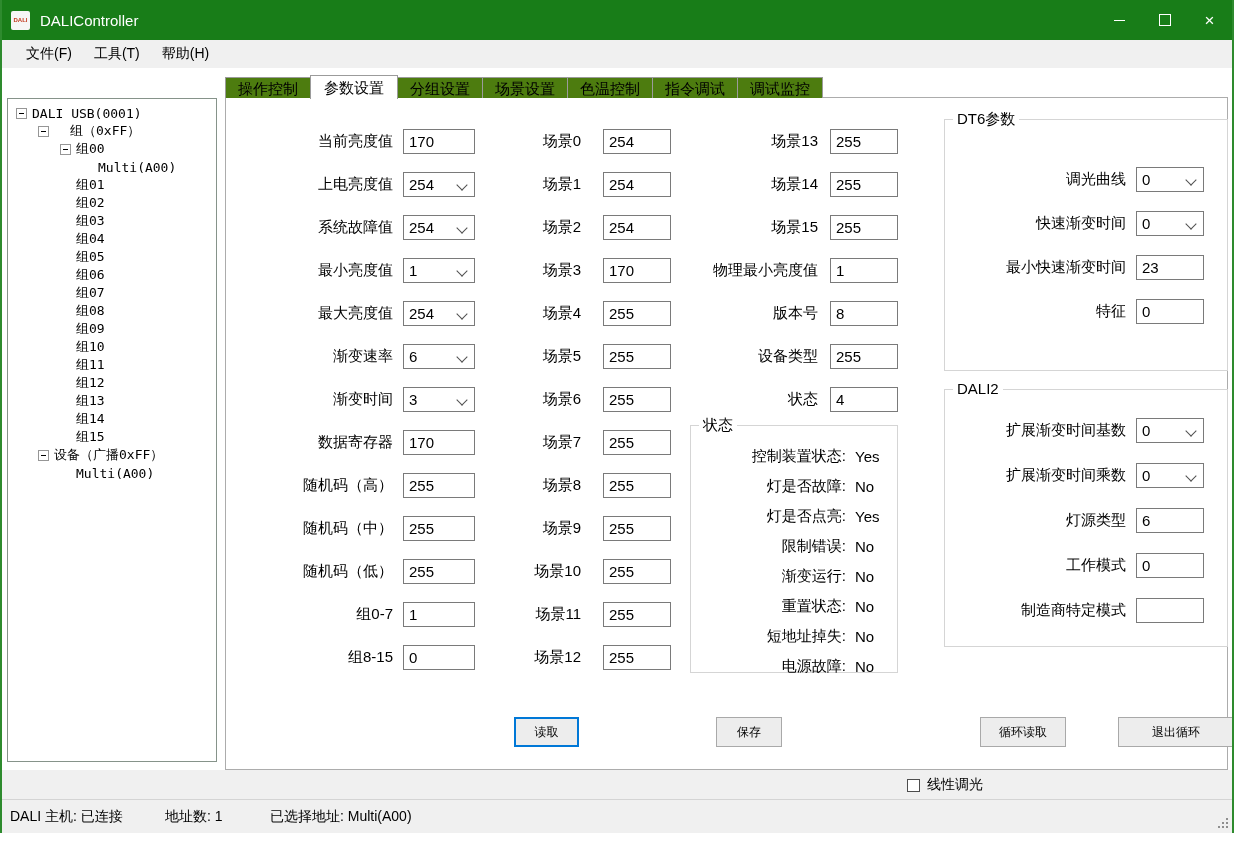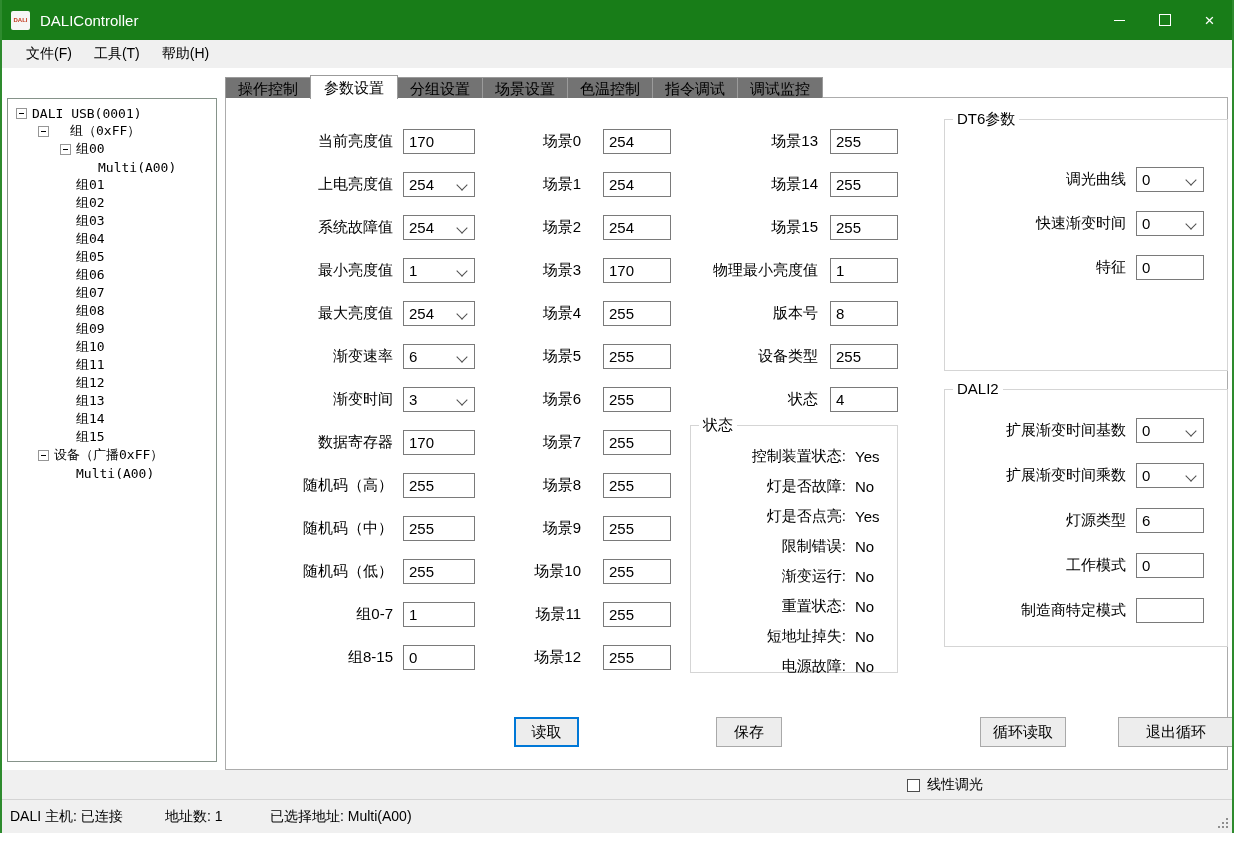--- a/index.html
+++ b/index.html
@@ -25,21 +25,21 @@
   .tree{position:absolute;left:5px;top:30px;width:210px;height:664px;background:#fff;border:1px solid #86938a;
     box-sizing:border-box;overflow:hidden;padding-top:5px;font-family:"DejaVu Sans Mono","Liberation Mono",monospace;
     font-size:13px;}
   .tree-row{display:flex;align-items:center;height:18px;white-space:nowrap;}
   .tree-expand{width:11px;height:11px;border:1px solid #969696;background:#fff;box-sizing:border-box;
     display:flex;align-items:center;justify-content:center;margin-right:5px;flex:none;}
   .tree-expand::after{content:"";width:5px;height:1px;background:#000;}
   .tree-spacer{width:16px;flex:none;}
   
   .tabstrip{position:absolute;left:223px;top:6px;height:24px;display:flex;align-items:flex-end;z-index:3;}
-  .tab{height:21px;line-height:21px;width:86px;text-align:center;background:#737373;border:1px solid #9b9b9b;
+  .tab{height:21px;line-height:21px;width:86px;text-align:center;background:#4d7c0f;border:1px solid #9b9b9b;
     border-bottom:none;box-sizing:border-box;font-size:15px;margin-right:-1px;white-space:nowrap;overflow:hidden;}
   .tab.active{height:24px;line-height:24px;width:88px;background:#fff;z-index:4;position:relative;margin-bottom:-1px;margin-top:28px;}
   
   .panel{position:absolute;left:223px;top:29px;width:1003px;height:673px;background:#fff;
     border:1px solid #acacac;box-sizing:border-box;z-index:1;}
   .fcol{position:absolute;}
   #col1{left:2px;top:31px;}
   #col2{left:255px;top:31px;}
   #col3{left:457px;top:31px;}
   .frow{display:flex;align-items:center;height:25px;margin-bottom:18px;}
@@ -66,21 +66,21 @@
   .g-dt6{left:718px;top:21px;width:284px;height:252px;}
   .g-dali2{left:718px;top:291px;width:284px;height:258px;}
   .g-dt6 .g-body{padding-top:47px;}
   .g-dali2 .g-body{padding-top:28px;}
   .g-dt6 .flabel,.g-dali2 .flabel{width:181px;margin-right:10px;}
   .g-dt6 .frow{margin-bottom:19px;}
   .g-dali2 .frow{margin-bottom:20px;}
   .g-dt6 input.fval,.g-dali2 input.fval,.g-dt6 .combo,.g-dali2 .combo{width:68px;}
   
   .btn{position:absolute;top:619px;height:30px;background:#ededed;border:1px solid #a9a9a9;box-sizing:border-box;
-    font-size:15px;text-align:center;line-height:28px;white-space:nowrap;overflow:hidden;}
+    font-size:12px;text-align:center;line-height:28px;white-space:nowrap;overflow:hidden;}
   .btn-read{left:288px;width:65px;border:2px solid #0078d7;line-height:26px;}
   .btn-save{left:490px;width:66px;}
   .btn-loop{left:754px;width:86px;}
   .btn-exit{left:892px;width:116px;}
   
   .bottomstrip{position:absolute;left:0;top:702px;width:100%;height:29px;background:#f0f0f0;}
   .checkbox-row{position:absolute;left:905px;top:6px;display:flex;align-items:center;font-size:14px;}
   .cbox{width:13px;height:13px;border:1px solid #4d4d4d;background:#fff;margin-right:7px;box-sizing:border-box;flex:none;}
   
   .statusbar{position:absolute;left:0;top:731px;width:100%;height:34px;background:#f0f0f0;
@@ -422,20 +422,24 @@
               </div>
             </div>
             <div class="frow">
               <span class="flabel">快速渐变时间</span>
               <div class="combo">
                 <span class="combo-val">0</span>
                 <span class="chev"></span>
               </div>
             </div>
             <div class="frow">
+              <span class="flabel">最小快速渐变时间</span>
+              <input class="fval" readonly="" value="23" style="">
+            </div>
+            <div class="frow">
               <span class="flabel">特征</span>
               <input class="fval" readonly="" value="0" style="">
             </div>
           </div>
       </div>
 
       <div class="group g-dali2">
         <span class="group-title">DALI2</span>
         <div class="g-body" id="dali2Rows">
             <div class="frow">

